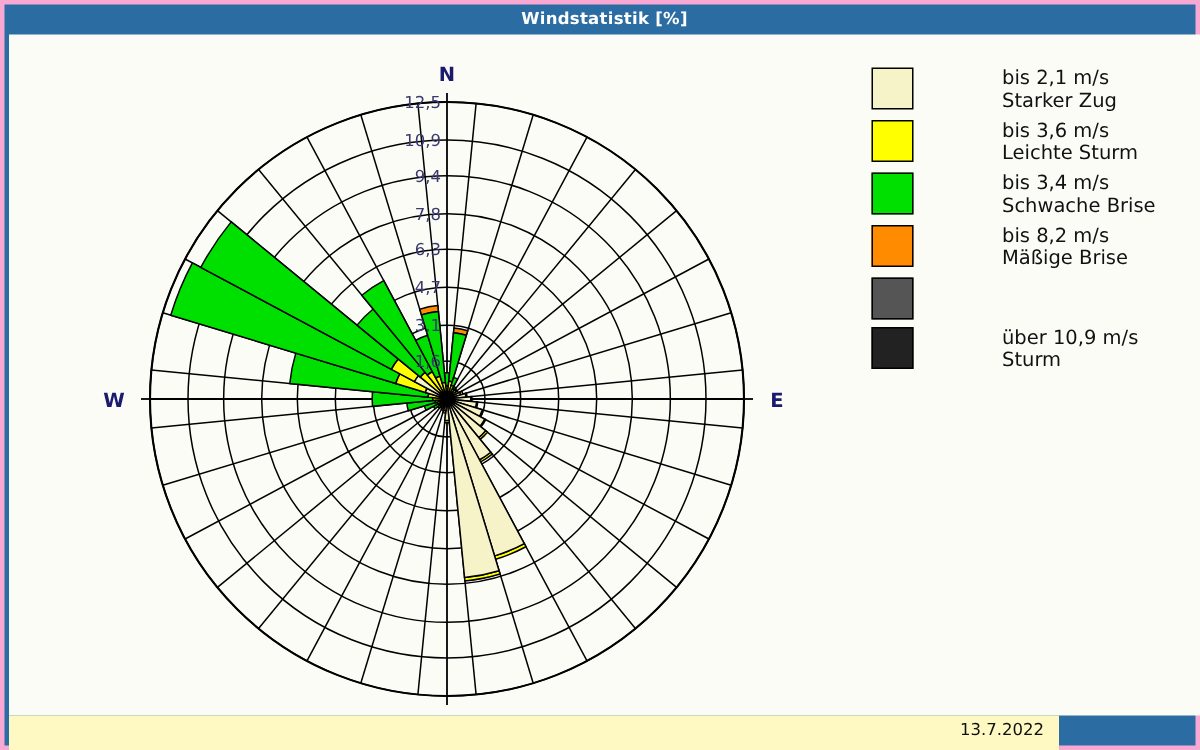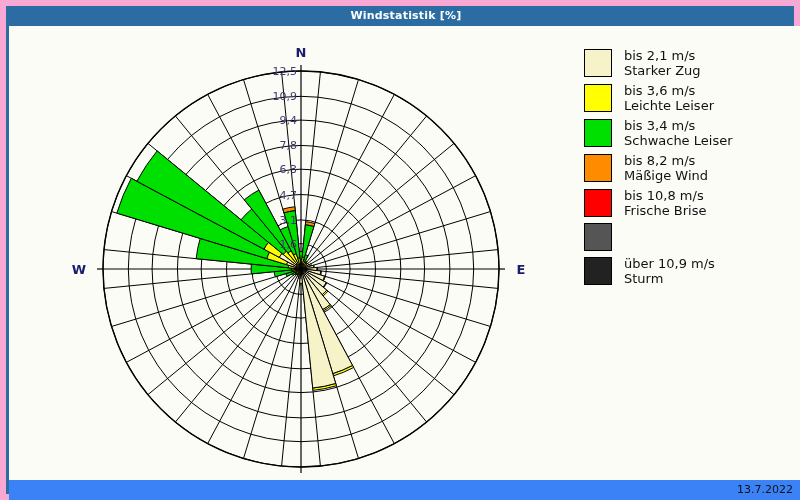--- a/index.html
+++ b/index.html
@@ -4,38 +4,38 @@
 <style>
   html,body{margin:0;padding:0;}
   body{
     width:800px;height:500px;overflow:hidden;
     background:#2b6ca3;
     font-family:"DejaVu Sans","Liberation Sans",sans-serif;
   }
   #app{
     position:relative;width:800px;height:500px;
     box-sizing:border-box;
-    border:6px solid #f9a8d4;
+    border:3px solid #f9a8d4;
     background:#2b6ca3;
   }
   #titlebar{
     position:absolute;left:0;top:0;width:800px;height:20px;
     color:#ffffff;font-size:11px;font-weight:bold;
     text-align:center;line-height:20px;
     letter-spacing:.2px;
   }
   #canvasarea{
     position:absolute;left:3px;top:20px;
     width:794px;height:454px;
     background:#fcfcf7;
     overflow:hidden;
   }
   #footer{
-    position:absolute;left:3px;top:474px;width:794px;height:23px;
-    background:#3b82f6;
+    position:absolute;left:3px;top:474px;width:700px;height:23px;
+    background:#fef9c3;
   }
   #datestamp{
     position:absolute;right:10px;top:3px;
     font-size:11px;color:#111;
   }
   svg{display:block;}
   .axlabel{
     font-size:13px;font-weight:bold;fill:#1a1a6e;
     font-family:"DejaVu Sans","Liberation Sans",sans-serif;
   }
@@ -43,22 +43,23 @@
     font-size:11px;fill:#3a3a6e;
     font-family:"DejaVu Sans","Liberation Sans",sans-serif;
   }
   .grid{fill:none;stroke:#000000;stroke-width:1;}
   .petal{stroke:#000000;stroke-width:1;}
   #legend{
     position:absolute;left:575px;top:22px;
     width:215px;
   }
   .legrow{
-    display:flex;align-items:center;
+    display:flex;align-items:flex-start;
     margin-bottom:5px;
+    gap:47px;
   }
   .swatch{
     width:26px;height:26px;
     border:1px solid #000;
     margin-right:12px;flex:0 0 auto;
   }
   .legtext{
     font-size:13px;color:#111;line-height:15px;
     padding-top:0px;
   }
@@ -225,42 +226,35 @@
           <div class="swatch" style="background: rgb(247, 243, 200);"></div>
           <div class="legtext">
             <div>bis 2,1 m/s</div>
             <div>Starker Zug</div>
           </div>
         </div>
         <div class="legrow">
           <div class="swatch" style="background: rgb(255, 255, 0);"></div>
           <div class="legtext">
             <div>bis 3,6 m/s</div>
-            <div>Leichte Leiser</div>
+            <div>Leichte Sturm</div>
           </div>
         </div>
         <div class="legrow">
           <div class="swatch" style="background: rgb(0, 224, 0);"></div>
           <div class="legtext">
             <div>bis 3,4 m/s</div>
-            <div>Schwache Leiser</div>
+            <div>Schwache Brise</div>
           </div>
         </div>
         <div class="legrow">
           <div class="swatch" style="background: rgb(255, 140, 0);"></div>
           <div class="legtext">
             <div>bis 8,2 m/s</div>
-            <div>Mäßige Wind</div>
-          </div>
-        </div>
-        <div class="legrow">
-          <div class="swatch" style="background: rgb(255, 0, 0);"></div>
-          <div class="legtext">
-            <div>bis 10,8 m/s</div>
-            <div>Frische Brise</div>
+            <div>Mäßige Brise</div>
           </div>
         </div>
         <div class="legrow">
           <div class="swatch" style="background: rgb(85, 85, 85);"></div>
         </div>
         <div class="legrow">
           <div class="swatch" style="background: rgb(34, 34, 34);"></div>
           <div class="legtext">
             <div>über 10,9 m/s</div>
             <div>Sturm</div>

